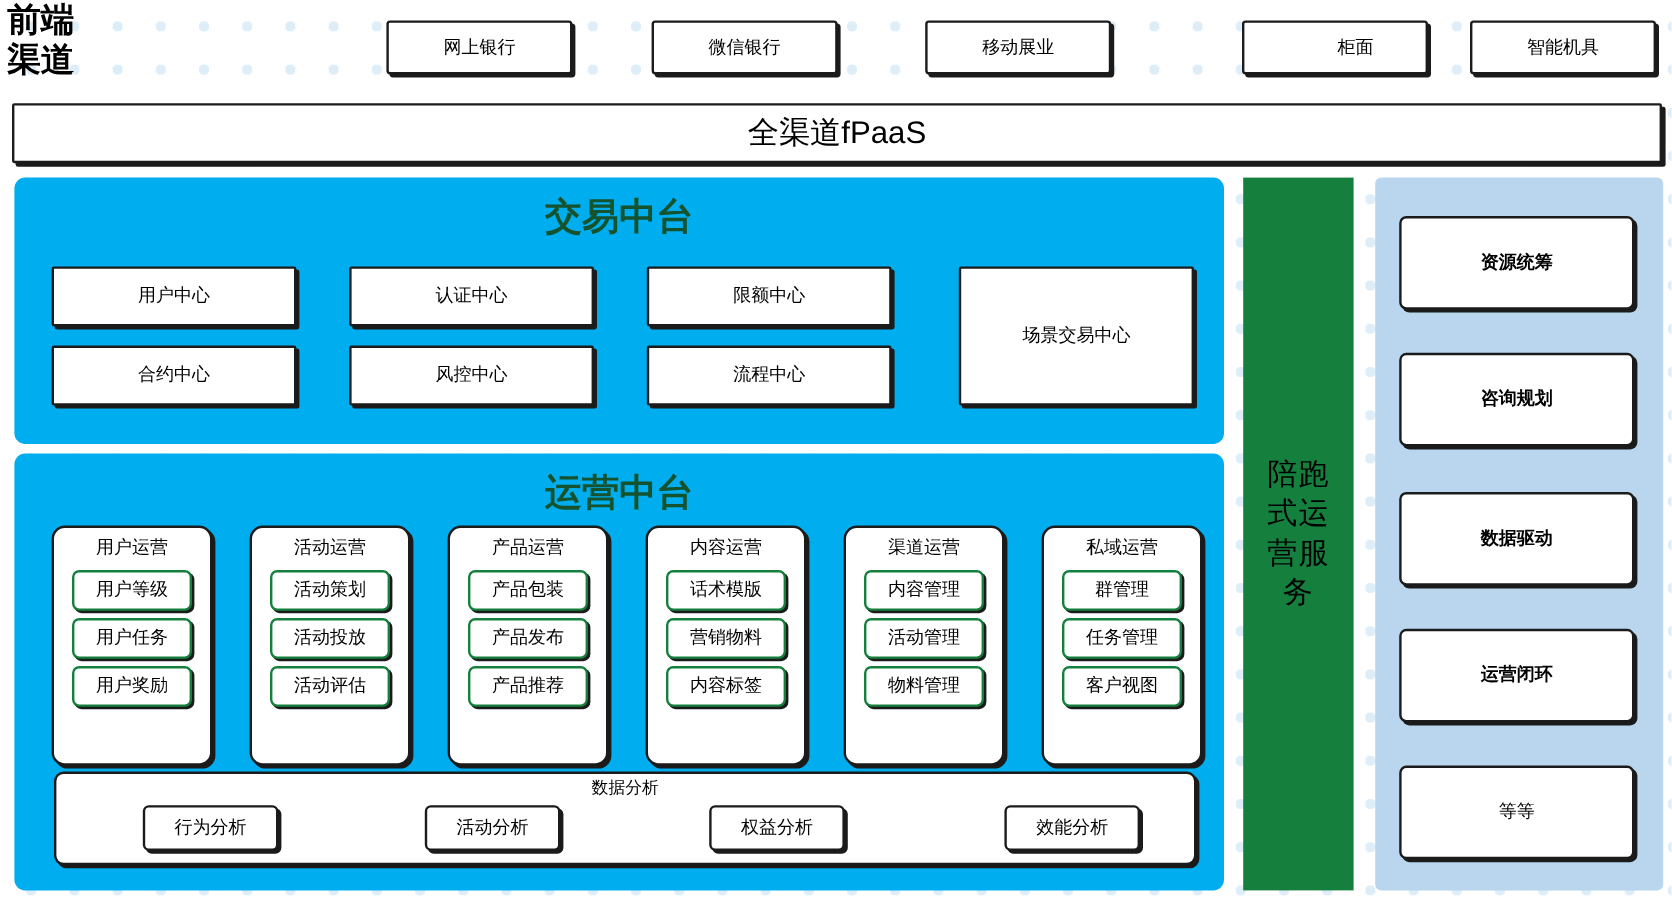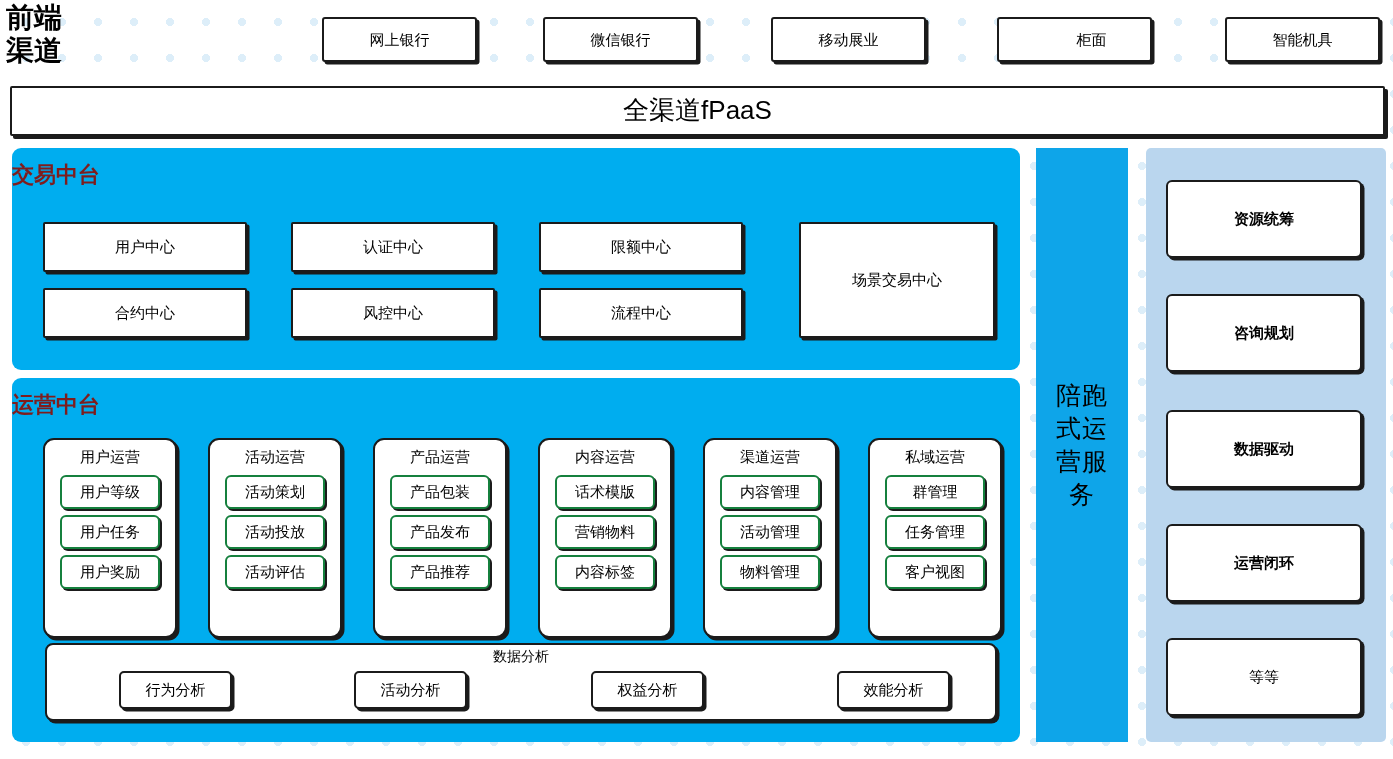--- a/index.html
+++ b/index.html
@@ -77,24 +77,24 @@
     position: absolute;
     background: #00adef;
     border-radius: 9px;
   }
   #trade-panel { left: 12px; top: 148px; width: 1008px; height: 222px; }
   #ops-panel   { left: 12px; top: 378px; width: 1008px; height: 364px; }
 
   .panel-title {
     position: absolute;
     left: 0; right: 0;
-    text-align: left;
-    font-size: 22px;
+    text-align: center;
+    font-size: 31px;
     font-weight: 700;
-    color: #7f1d1d;
+    color: #14532d;
     top: 12px;
   }
 
   
   .trade-box {
     position: absolute;
     height: 50px;
     font-size: 15px;
   }
   #tb-0 { left: 31px;  top: 74px;  width: 204px; }
@@ -181,21 +181,21 @@
   #an-0 { left: 72px;  }
   #an-1 { left: 307px; }
   #an-2 { left: 544px; }
   #an-3 { left: 790px; }
 
   
   #service-column {
     position: absolute;
     left: 1036px; top: 148px;
     width: 92px; height: 594px;
-    background: #0ea5e9;
+    background: #15803d;
     display: flex;
     align-items: center;
     justify-content: center;
   }
   #service-column-label {
     width: 62px;
     text-align: center;
     font-size: 25px;
     font-weight: 400;
     line-height: 33px;
@@ -231,21 +231,21 @@
 
 <div class="channel-row">
   <div class="channel-label">
     <div>前端</div>
     <div>渠道</div>
   </div>
 
   <div class="card channel-chip" style="left:322px;">网上银行</div>
   <div class="card channel-chip" style="left:543px;">微信银行</div>
   <div class="card channel-chip" style="left:771px;">移动展业</div>
-  <div class="card channel-chip" style="left:997px;padding-left:34px;">柜面</div>
+  <div class="card channel-chip" style="left:1035px;padding-left:34px;">柜面</div>
   <div class="card channel-chip" style="left:1225px;">智能机具</div>
 </div>
 
 <div class="card fpaas-bar">全渠道fPaaS</div>
 
 <div class="cyan-panel" id="trade-panel">
   <div class="panel-title">交易中台</div>
 
   <div class="card sq trade-box" id="tb-0">用户中心</div>
   <div class="card sq trade-box" id="tb-1">认证中心</div>

